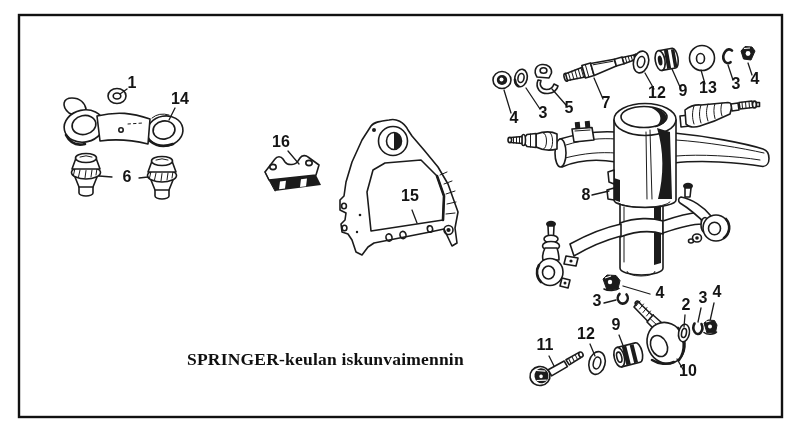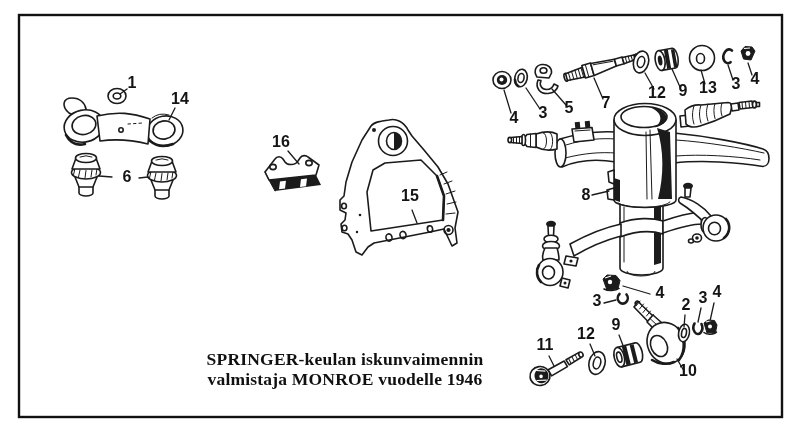--- a/index.html
+++ b/index.html
@@ -6,21 +6,21 @@
   #canvas{position:relative;width:800px;height:437px;background:#ffffff;overflow:hidden;
           font-family:"Liberation Sans",sans-serif;}
   #diagram-svg{position:absolute;left:0;top:0;}
   .ln{fill:none;stroke:#1b1b1b;stroke-width:1.6;stroke-linecap:round;stroke-linejoin:round;}
   .fw{fill:#ffffff;stroke:#1b1b1b;stroke-width:1.6;stroke-linecap:round;stroke-linejoin:round;}
   .fk{fill:#1b1b1b;stroke:none;}
   .thin{fill:none;stroke:#1b1b1b;stroke-width:1;stroke-linecap:round;}
   .thick{fill:none;stroke:#1b1b1b;stroke-width:2.6;stroke-linecap:round;}
   .leader{fill:none;stroke:#1b1b1b;stroke-width:1.3;stroke-linecap:round;}
   .plabel{font:bold 16px "Liberation Sans",sans-serif;fill:#141414;text-anchor:middle;}
-  #caption{position:absolute;left:187px;top:350px;width:316px;text-align:center;
+  #caption{position:absolute;left:187px;top:350px;width:316px;text-align:left;
            font-family:"Liberation Serif",serif;font-weight:bold;font-size:17.5px;
            line-height:19.5px;color:#101010;letter-spacing:0.2px;}
 </style>
 </head>
 <body>
 
 <div id="canvas">
 <svg id="diagram-svg" width="800" height="437" viewBox="0 0 800 437">
 
   <rect x="19" y="15" width="763" height="402" fill="#ffffff" stroke="#111111" stroke-width="2.4"></rect>
@@ -319,15 +319,14 @@
         <text x="717" y="297" class="plabel">4</text>
         <text x="545" y="350" class="plabel">11</text>
         <text x="586" y="339" class="plabel">12</text>
         <text x="616" y="330" class="plabel">9</text>
         <text x="688" y="376" class="plabel">10</text>
       </g>
 </svg>
 
 <div id="caption">
   <div>SPRINGER-keulan iskunvaimennin</div>
-  <div>valmistaja MONROE vuodelle 1946</div>
 </div>
 </div>
 
 </body></html>

